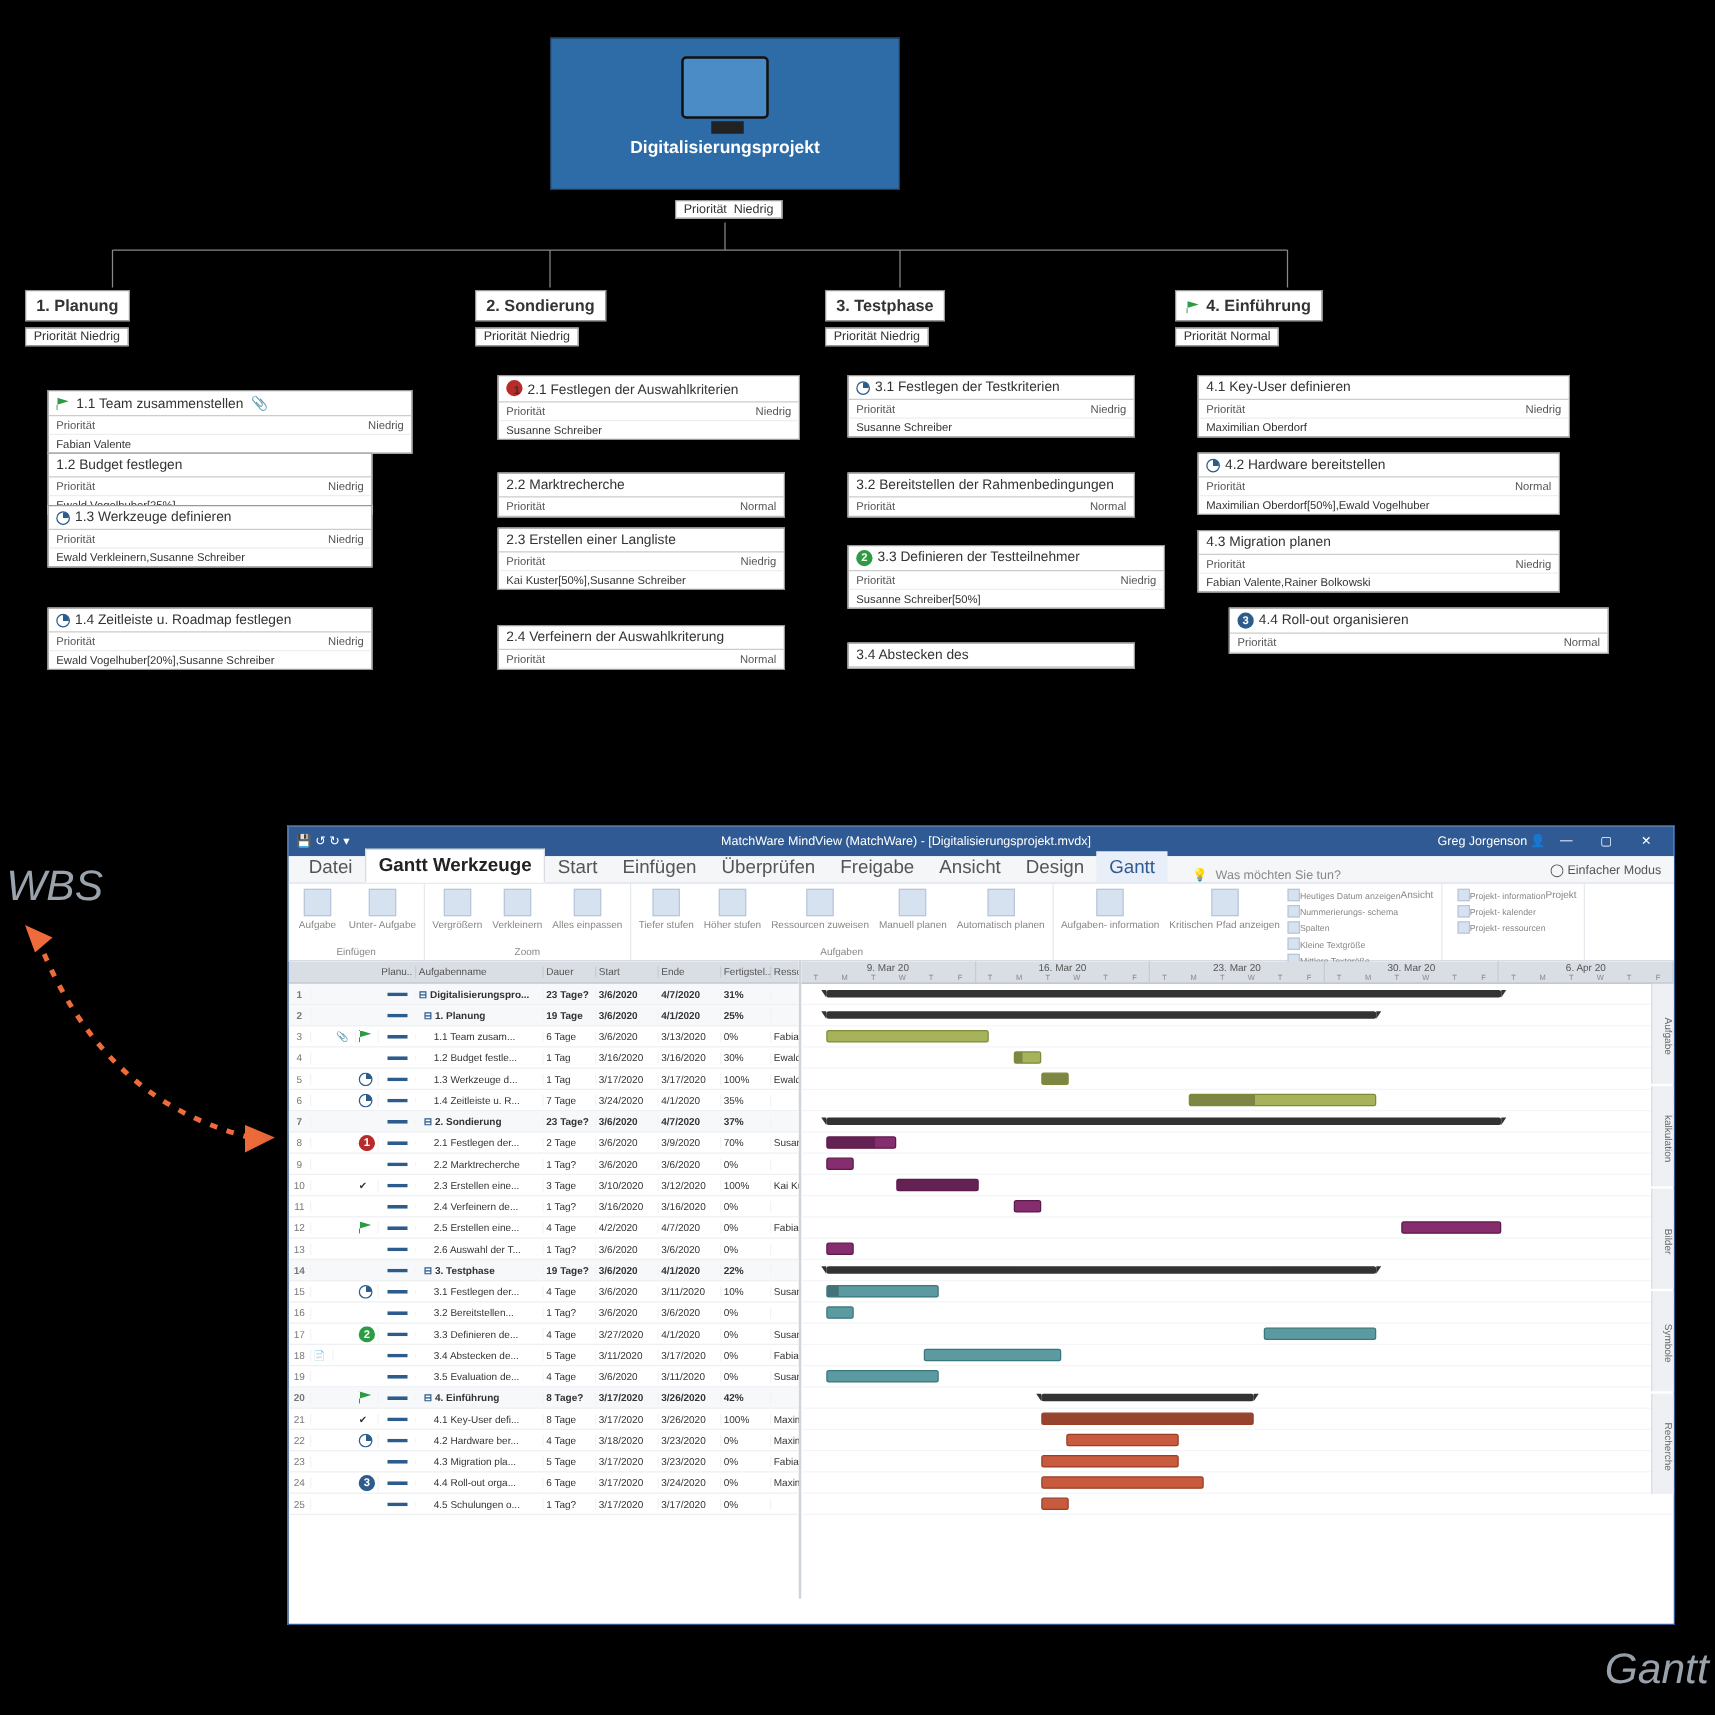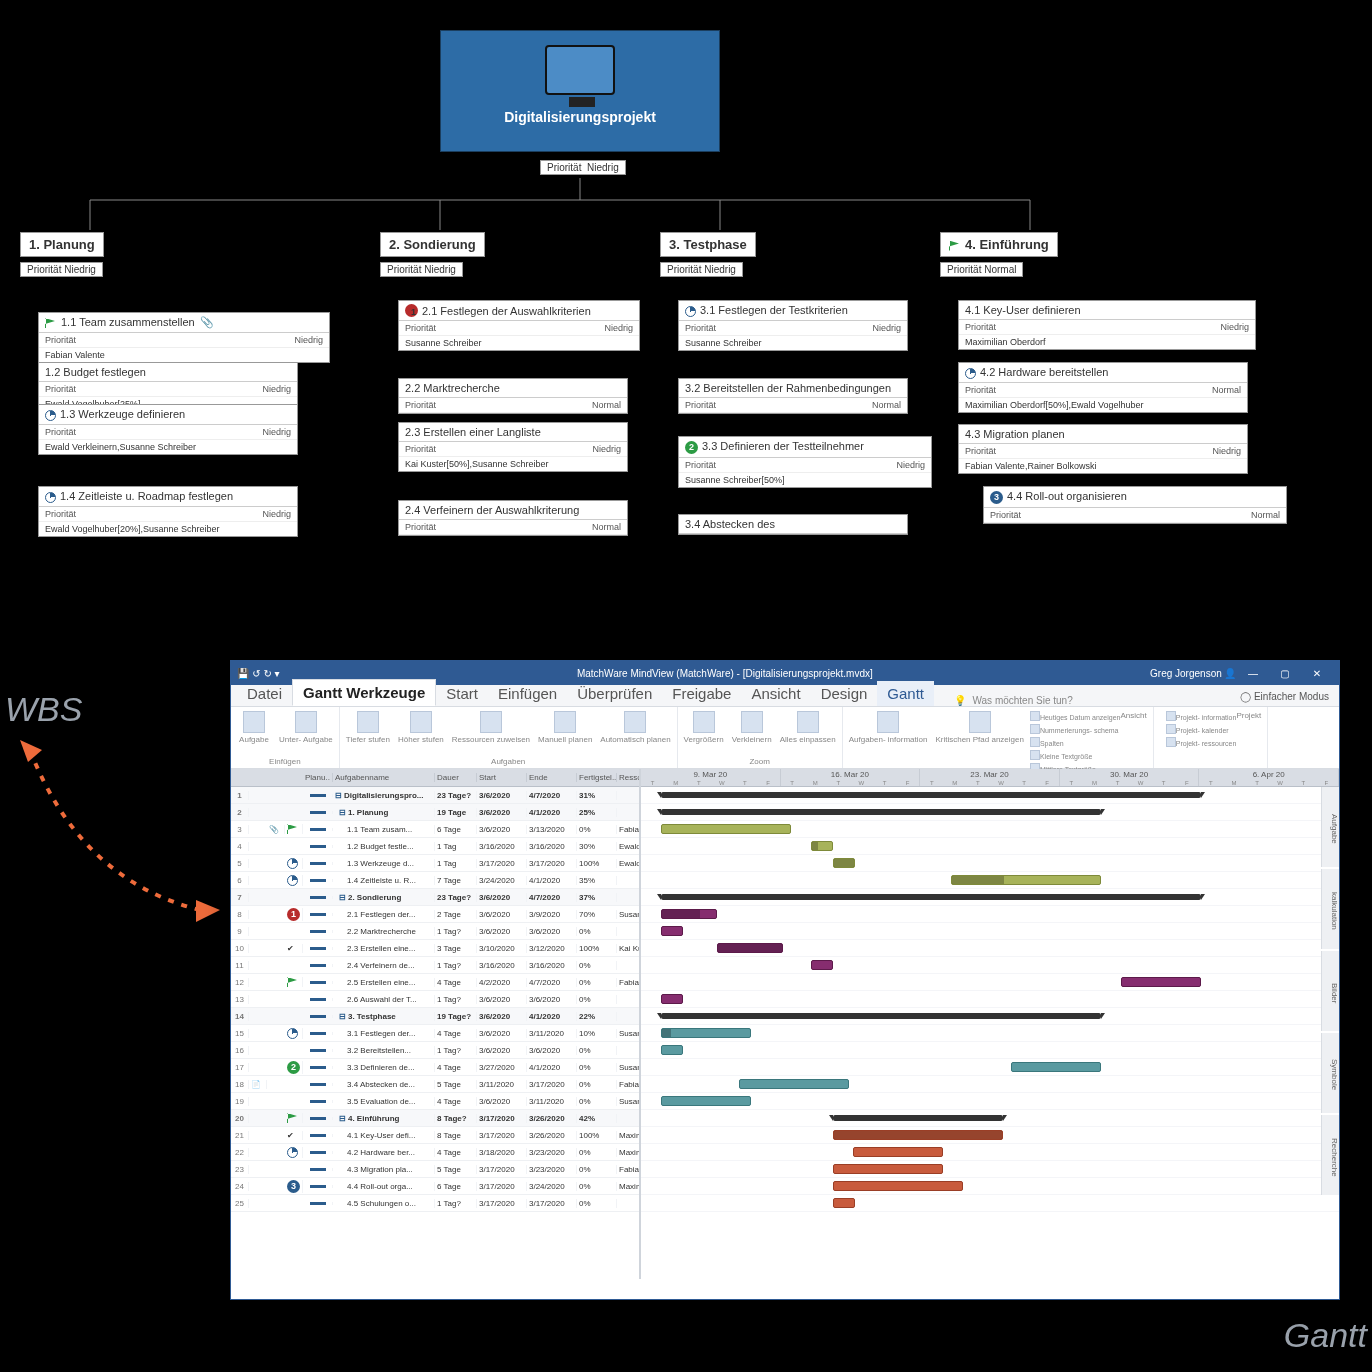--- a/index.html
+++ b/index.html
@@ -279,57 +279,57 @@
               <div class="ic"></div>
               <span>Unter- Aufgabe</span>
             </div>
           </div>
           <div class="lab">Einfügen</div>
         </div>
         <div class="rgrp">
           <div class="btns">
             <div class="rb">
               <div class="ic"></div>
-              <span>Tiefer stufen</span>
-            </div>
-            <div class="rb">
-              <div class="ic"></div>
-              <span>Höher stufen</span>
-            </div>
-            <div class="rb">
-              <div class="ic"></div>
-              <span>Ressourcen zuweisen</span>
-            </div>
-            <div class="rb">
-              <div class="ic"></div>
-              <span>Manuell planen</span>
-            </div>
-            <div class="rb">
-              <div class="ic"></div>
-              <span>Automatisch planen</span>
-            </div>
-          </div>
-          <div class="lab">Aufgaben</div>
+              <span>Vergrößern</span>
+            </div>
+            <div class="rb">
+              <div class="ic"></div>
+              <span>Verkleinern</span>
+            </div>
+            <div class="rb">
+              <div class="ic"></div>
+              <span>Alles einpassen</span>
+            </div>
+          </div>
+          <div class="lab">Zoom</div>
         </div>
         <div class="rgrp">
           <div class="btns">
             <div class="rb">
               <div class="ic"></div>
-              <span>Vergrößern</span>
-            </div>
-            <div class="rb">
-              <div class="ic"></div>
-              <span>Verkleinern</span>
-            </div>
-            <div class="rb">
-              <div class="ic"></div>
-              <span>Alles einpassen</span>
-            </div>
-          </div>
-          <div class="lab">Zoom</div>
+              <span>Tiefer stufen</span>
+            </div>
+            <div class="rb">
+              <div class="ic"></div>
+              <span>Höher stufen</span>
+            </div>
+            <div class="rb">
+              <div class="ic"></div>
+              <span>Ressourcen zuweisen</span>
+            </div>
+            <div class="rb">
+              <div class="ic"></div>
+              <span>Manuell planen</span>
+            </div>
+            <div class="rb">
+              <div class="ic"></div>
+              <span>Automatisch planen</span>
+            </div>
+          </div>
+          <div class="lab">Aufgaben</div>
         </div>
         <div class="rgrp" style="flex-direction: row;">
           <div class="btns" style="display: inline-flex;">
             <div class="rb">
               <div class="ic"></div>
               <span>Aufgaben- information</span>
             </div>
             <div class="rb">
               <div class="ic"></div>
               <span>Kritischen Pfad anzeigen</span>

